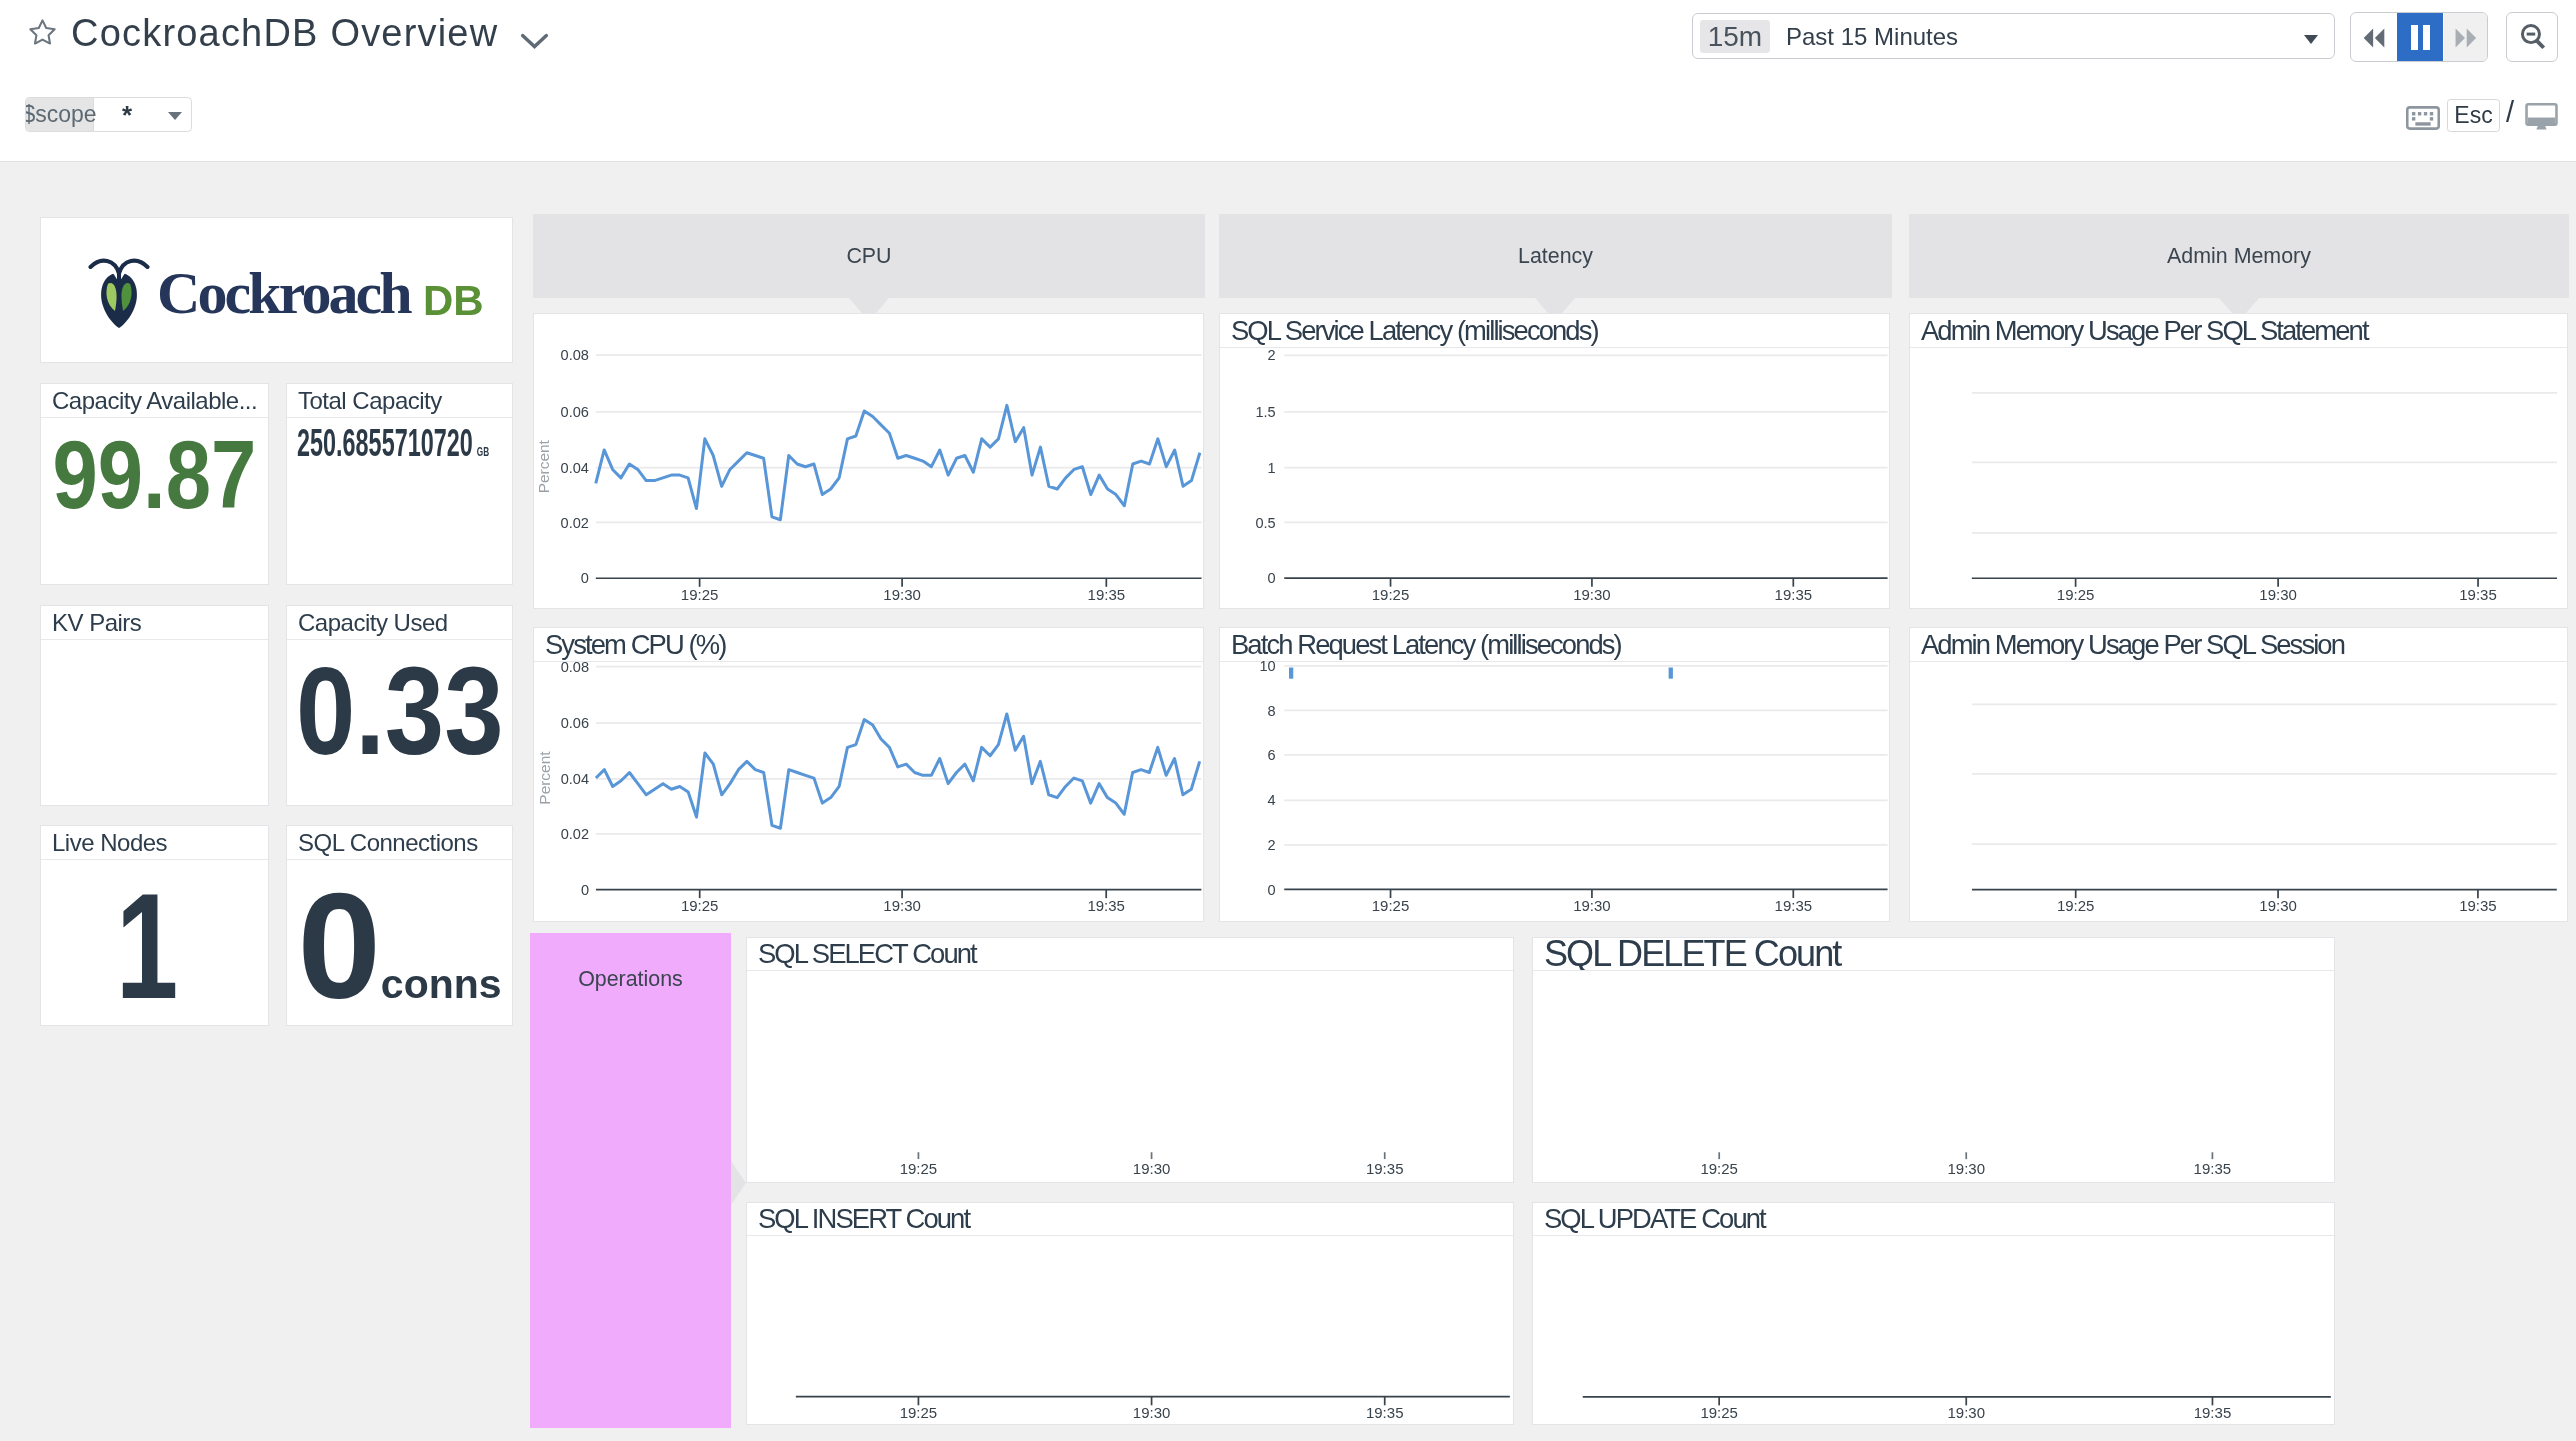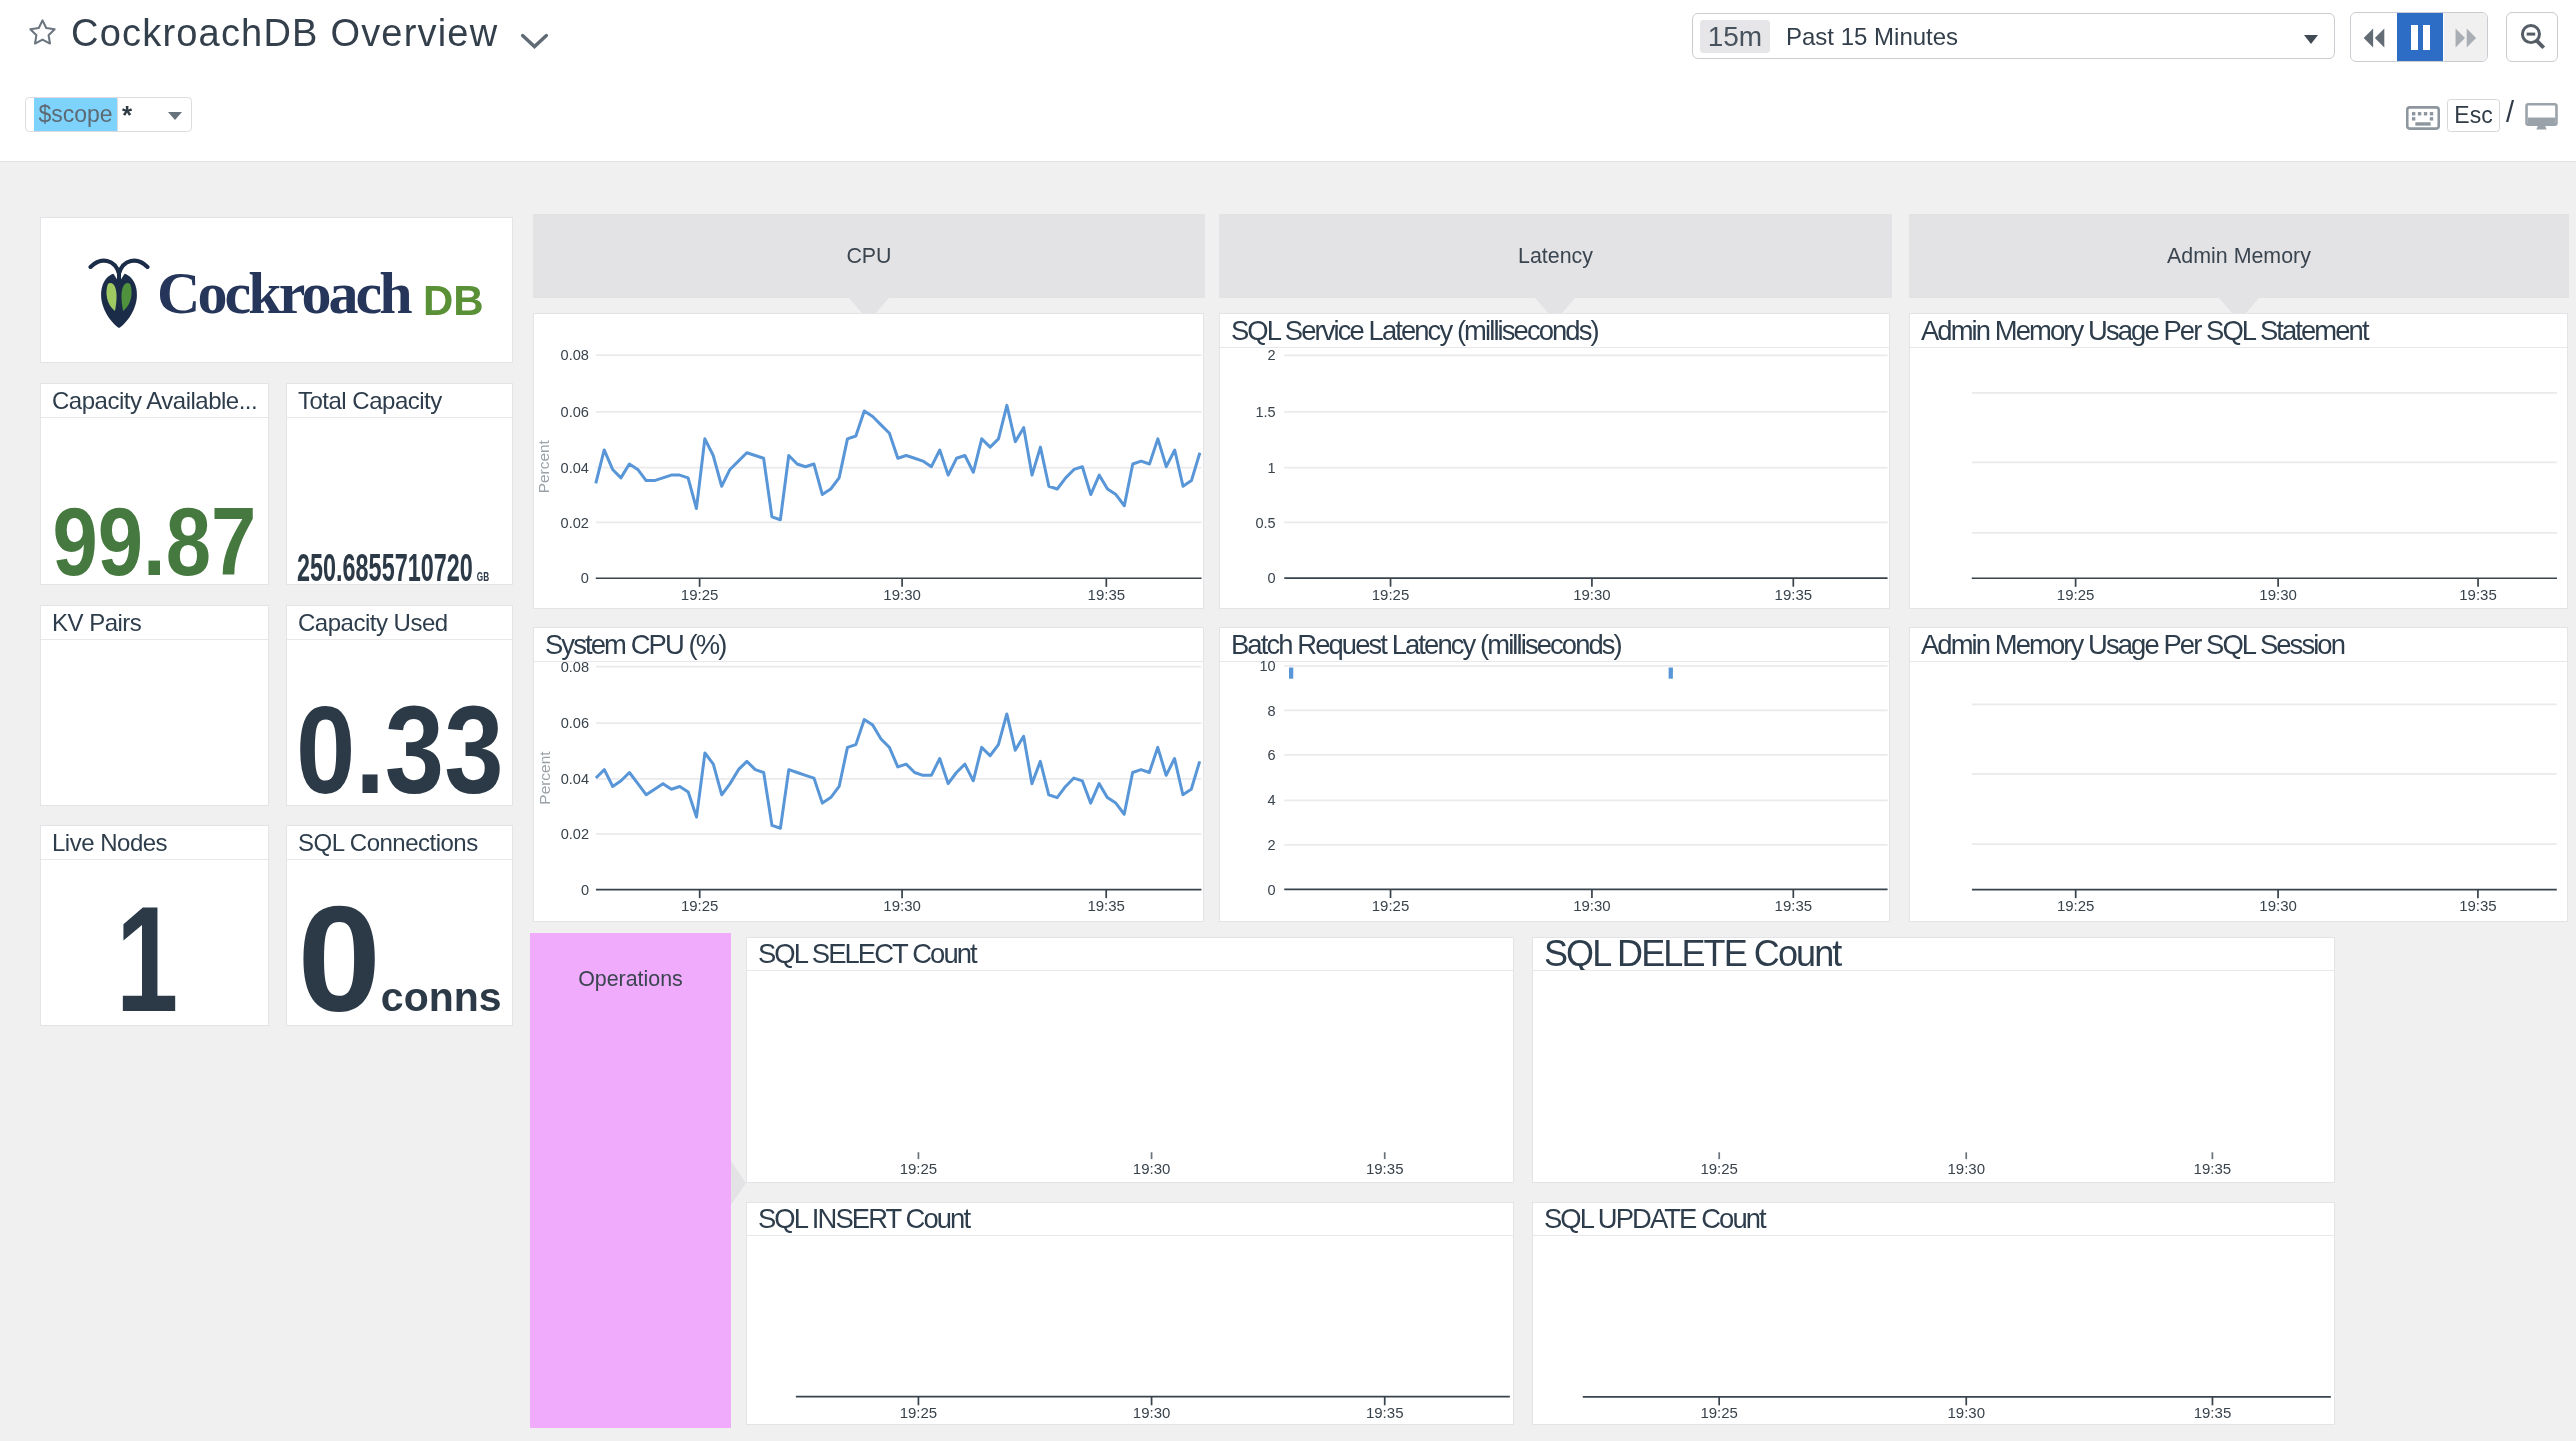--- a/index.html
+++ b/index.html
@@ -7,38 +7,38 @@
   font-family:"Liberation Sans",sans-serif; overflow:hidden; }
 .abs { position:absolute; }
 #content { position:absolute; left:0; top:161px; width:2576px; height:1280px;
   background:#f0f0f1; border-top:0.9px solid #e2e2e4; }
 .card { position:absolute; background:#ffffff; border:0.9px solid #e3e3e8; }
 .ct { position:absolute; left:0; top:0; right:0; border-bottom:1.7px solid #e8e8ea;
   color:#2e3d4c; padding-left:11px; display:flex; align-items:center;
   white-space:nowrap; overflow:hidden; }
 .cb { position:absolute; left:0; right:0; }
 .statb { position:absolute; left:0; right:0; top:36px; bottom:0;
-  display:flex; align-items:flex-end; justify-content:center; }
+  display:flex; align-items:flex-start; justify-content:center; }
 .bignum { font-weight:bold; color:#2c3a47; line-height:1; white-space:nowrap; }
 .ghead { position:absolute; height:84px; background:#e3e3e5;
   color:#3a4550; font-size:21.4px; display:flex; align-items:center; justify-content:center; }
 .gptr { position:absolute; top:84px; width:0; height:0;
   border-left:20.6px solid transparent; border-right:20.6px solid transparent;
   border-top:23px solid #e3e3e5; }
 
 </style></head><body>
 <svg class="abs" style="left:26.6px;top:17px" width="31" height="31" viewBox="0 0 24 24">
 <path d="M12 2.6l2.9 5.9 6.5 0.95-4.7 4.6 1.1 6.5-5.8-3.05-5.8 3.05 1.1-6.5-4.7-4.6 6.5-0.95z" fill="none" stroke="#6b757f" stroke-width="1.6" stroke-linejoin="round"></path>
   </svg>
 <div class="abs" style="left:71px;top:12px;font-size:38px;color:#333f4b;letter-spacing:1.2px;">CockroachDB Overview</div>
 <svg class="abs" style="left:520px;top:33px" width="29" height="17" viewBox="0 0 34 20">
 <path d="M3 3 L17 16 L31 3" fill="none" stroke="#5f6a74" stroke-width="4" stroke-linecap="round"></path>
   </svg>
 <div class="abs" style="left:25px;top:97px;width:167px;height:35px;border:0.9px solid #dcdce0;border-radius:4.3px;background:#fff;overflow:hidden">
-<div class="abs" style="left:8px;top:0;width:84px;height:33px;background:#7dd3fc;border-right:0.9px solid #dcdce0;display:flex;align-items:center;justify-content:center;color:#5d6a74;font-size:23px">$scope</div>
+<div class="abs" style="left:0;top:0;width:68px;height:33px;background:#e5e5e5;border-right:0.9px solid #dcdce0;display:flex;align-items:center;justify-content:center;color:#5d6a74;font-size:23px">$scope</div>
 <div class="abs" style="left:96px;top:1.7px;font-size:26px;font-weight:bold;color:#2e3a44">*</div>
 <div class="abs" style="left:142px;top:13.7px;width:0;height:0;border-left:7.7px solid transparent;border-right:7.7px solid transparent;border-top:8.6px solid #68727c"></div>
 </div>
 <div class="abs" style="left:1692px;top:13px;width:643px;height:46px;border:0.9px solid #c9cdd2;border-radius:6px;background:#fff">
 <div class="abs" style="left:6.9px;top:6px;width:70px;height:33px;background:#e6e6e8;border-radius:3.4px;display:flex;align-items:center;justify-content:center;font-size:28px;color:#49535d">15m</div>
 <div class="abs" style="left:93px;top:8.6px;font-size:24px;color:#333f4b">Past 15 Minutes</div>
 <div class="abs" style="left:611px;top:20.6px;width:0;height:0;border-left:7.7px solid transparent;border-right:7.7px solid transparent;border-top:9.4px solid #3f4a54"></div>
 </div>
 <div class="abs" style="left:2350px;top:12px;width:138px;height:50px;border:0.9px solid #c9cdd2;border-radius:6px;background:#fff;overflow:hidden">
 <svg class="abs" style="left:10.3px;top:13px" width="26" height="24" viewBox="0 0 30 28">

